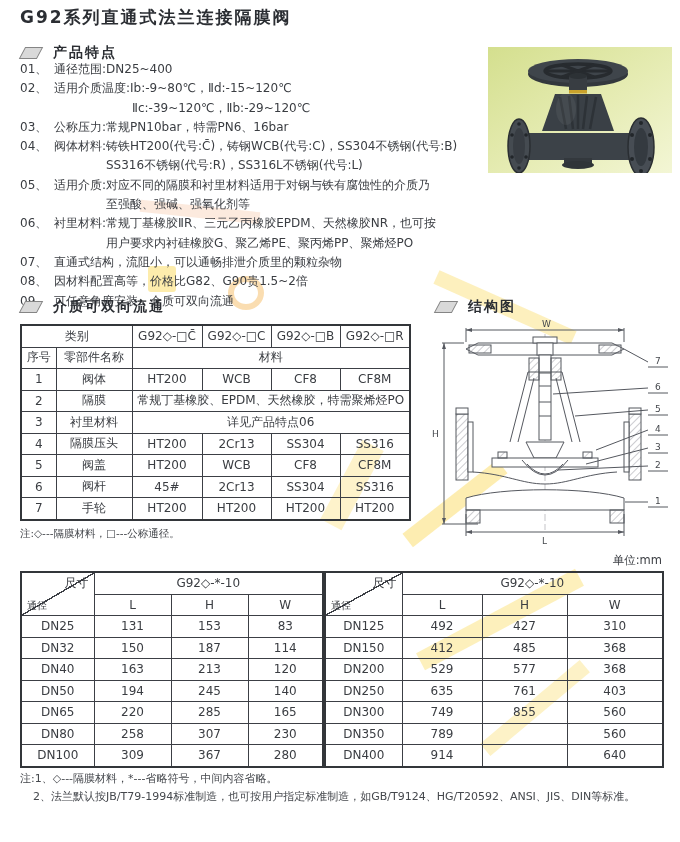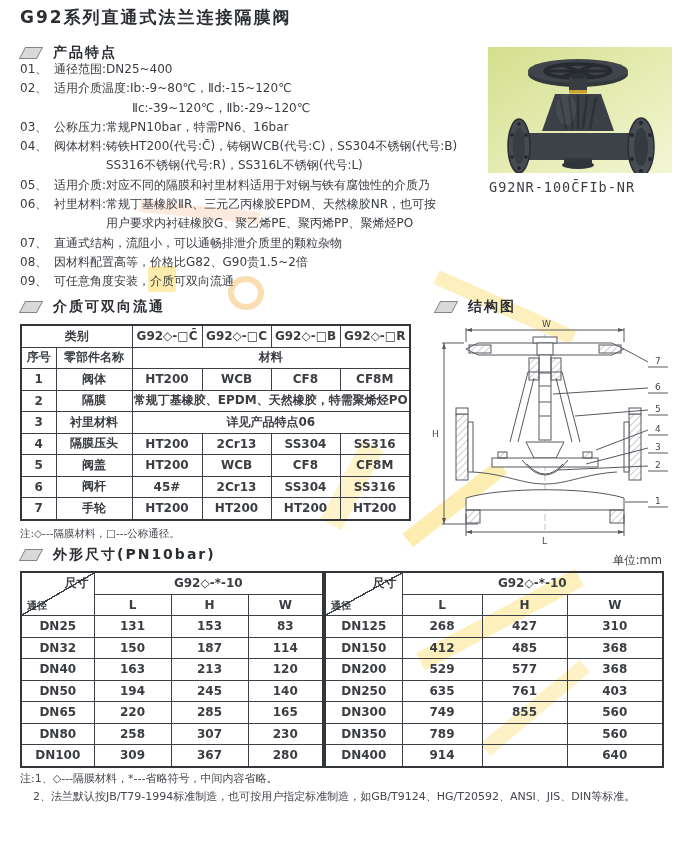--- a/index.html
+++ b/index.html
@@ -20,21 +20,21 @@
   .f-no{width:34px;flex:0 0 34px;}
   .f-text{flex:1;}
   .f-cont{margin-left:86px;}
   .f-cont.deep{margin-left:112px;}
 
   
   #photo{position:absolute;left:488px;top:47px;width:184px;height:126px;}
   #photo-caption{position:absolute;left:489px;top:179px;width:184px;font-size:13.5px;letter-spacing:1px;color:#3a3d42;font-family:"DejaVu Sans Mono","Liberation Mono",monospace;}
 
   
-  table{border-collapse:collapse;table-layout:fixed;font-weight:bold;}
+  table{border-collapse:collapse;table-layout:fixed;}
   td{border:1px solid #3c3f45;text-align:center;vertical-align:middle;font-size:12px;color:#3a3d42;padding:0;overflow:hidden;white-space:nowrap;}
   table.bordered{border:2px solid #33363a;}
 
   
   #parts-table{position:absolute;left:20px;top:324px;width:389px;}
   #parts-table td{height:20.5px;}
 
   #parts-note{position:absolute;left:20px;top:527px;font-size:10.5px;color:#44474c;}
 
   
@@ -89,20 +89,21 @@
     </div>
     <div class="f-item">
       <span class="f-no">04、</span>
       <span class="f-text">阀体材料:铸铁HT200(代号:C̄)，铸钢WCB(代号:C)，SS304不锈钢(代号:B)</span>
     </div>
     <div class="f-cont">SS316不锈钢(代号:R)，SS316L不锈钢(代号:L)</div>
     <div class="f-item">
       <span class="f-no">05、</span>
       <span class="f-text">适用介质:对应不同的隔膜和衬里材料适用于对钢与铁有腐蚀性的介质乃</span>
     </div>
+    <div class="f-cont">至强酸、强碱、强氧化剂等</div>
     <div class="f-item">
       <span class="f-no">06、</span>
       <span class="f-text">衬里材料:常规丁基橡胶ⅡR、三元乙丙橡胶EPDM、天然橡胶NR，也可按</span>
     </div>
     <div class="f-cont">用户要求内衬硅橡胶G、聚乙烯PE、聚丙烯PP、聚烯烃PO</div>
     <div class="f-item">
       <span class="f-no">07、</span>
       <span class="f-text">直通式结构，流阻小，可以通畅排泄介质里的颗粒杂物</span>
     </div>
     <div class="f-item">
@@ -157,21 +158,20 @@
     <circle cx="144" cy="88" r="2" fill="#22262a"></circle>
       <circle cx="162" cy="88" r="2" fill="#22262a"></circle>
     <circle cx="144" cy="112" r="2" fill="#22262a"></circle>
       <circle cx="162" cy="112" r="2" fill="#22262a"></circle>
 
     <rect x="76" y="111" width="28" height="7" fill="#33383d"></rect>
     <ellipse cx="90" cy="118" rx="16" ry="4" fill="#2f3438"></ellipse>
 
     <ellipse cx="78" cy="62" rx="10" ry="16" fill="rgba(255,255,255,0.06)"></ellipse>
   </svg>
-  <div id="photo-caption">G92NR-100C̄FIb-NR</div>
 
   <div class="sec-head" style="left:22px;top:298px;">
     <span class="sec-marker"></span>
     <span>介质可双向流通</span>
   </div>
 
   <table id="parts-table" class="bordered">
     <colgroup>
         <col style="width:35px">
         <col style="width:76px">
@@ -336,24 +336,20 @@
     <text x="116" y="226">L</text>
     <text x="229" y="46">7</text>
     <text x="229" y="72">6</text>
     <text x="229" y="94">5</text>
     <text x="229" y="114">4</text>
     <text x="229" y="132">3</text>
     <text x="229" y="150">2</text>
     <text x="229" y="186">1</text>
   </svg>
 
-  <div class="sec-head" style="left:22px;top:546px;">
-    <span class="sec-marker"></span>
-    <span>外形尺寸(PN10bar)</span>
-  </div>
   <div id="dims-unit">单位:mm</div>
 
   <div id="dims-wrap">
     <table class="dims-table bordered" style="width:302px;">
       <colgroup>
           <col style="width:73px">
           <col style="width:77px">
           <col style="width:77px">
           <col style="width:75px">
         </colgroup>
@@ -429,21 +425,21 @@
         </td>
         <td colspan="3">G92◇-*-10</td>
       </tr>
       <tr>
         <td>L</td>
         <td>H</td>
         <td>W</td>
       </tr>
       <tr>
             <td>DN125</td>
-            <td>268</td>
+            <td>492</td>
             <td>427</td>
             <td>310</td>
           </tr>
       <tr>
             <td>DN150</td>
             <td>412</td>
             <td>485</td>
             <td>368</td>
           </tr>
       <tr>

